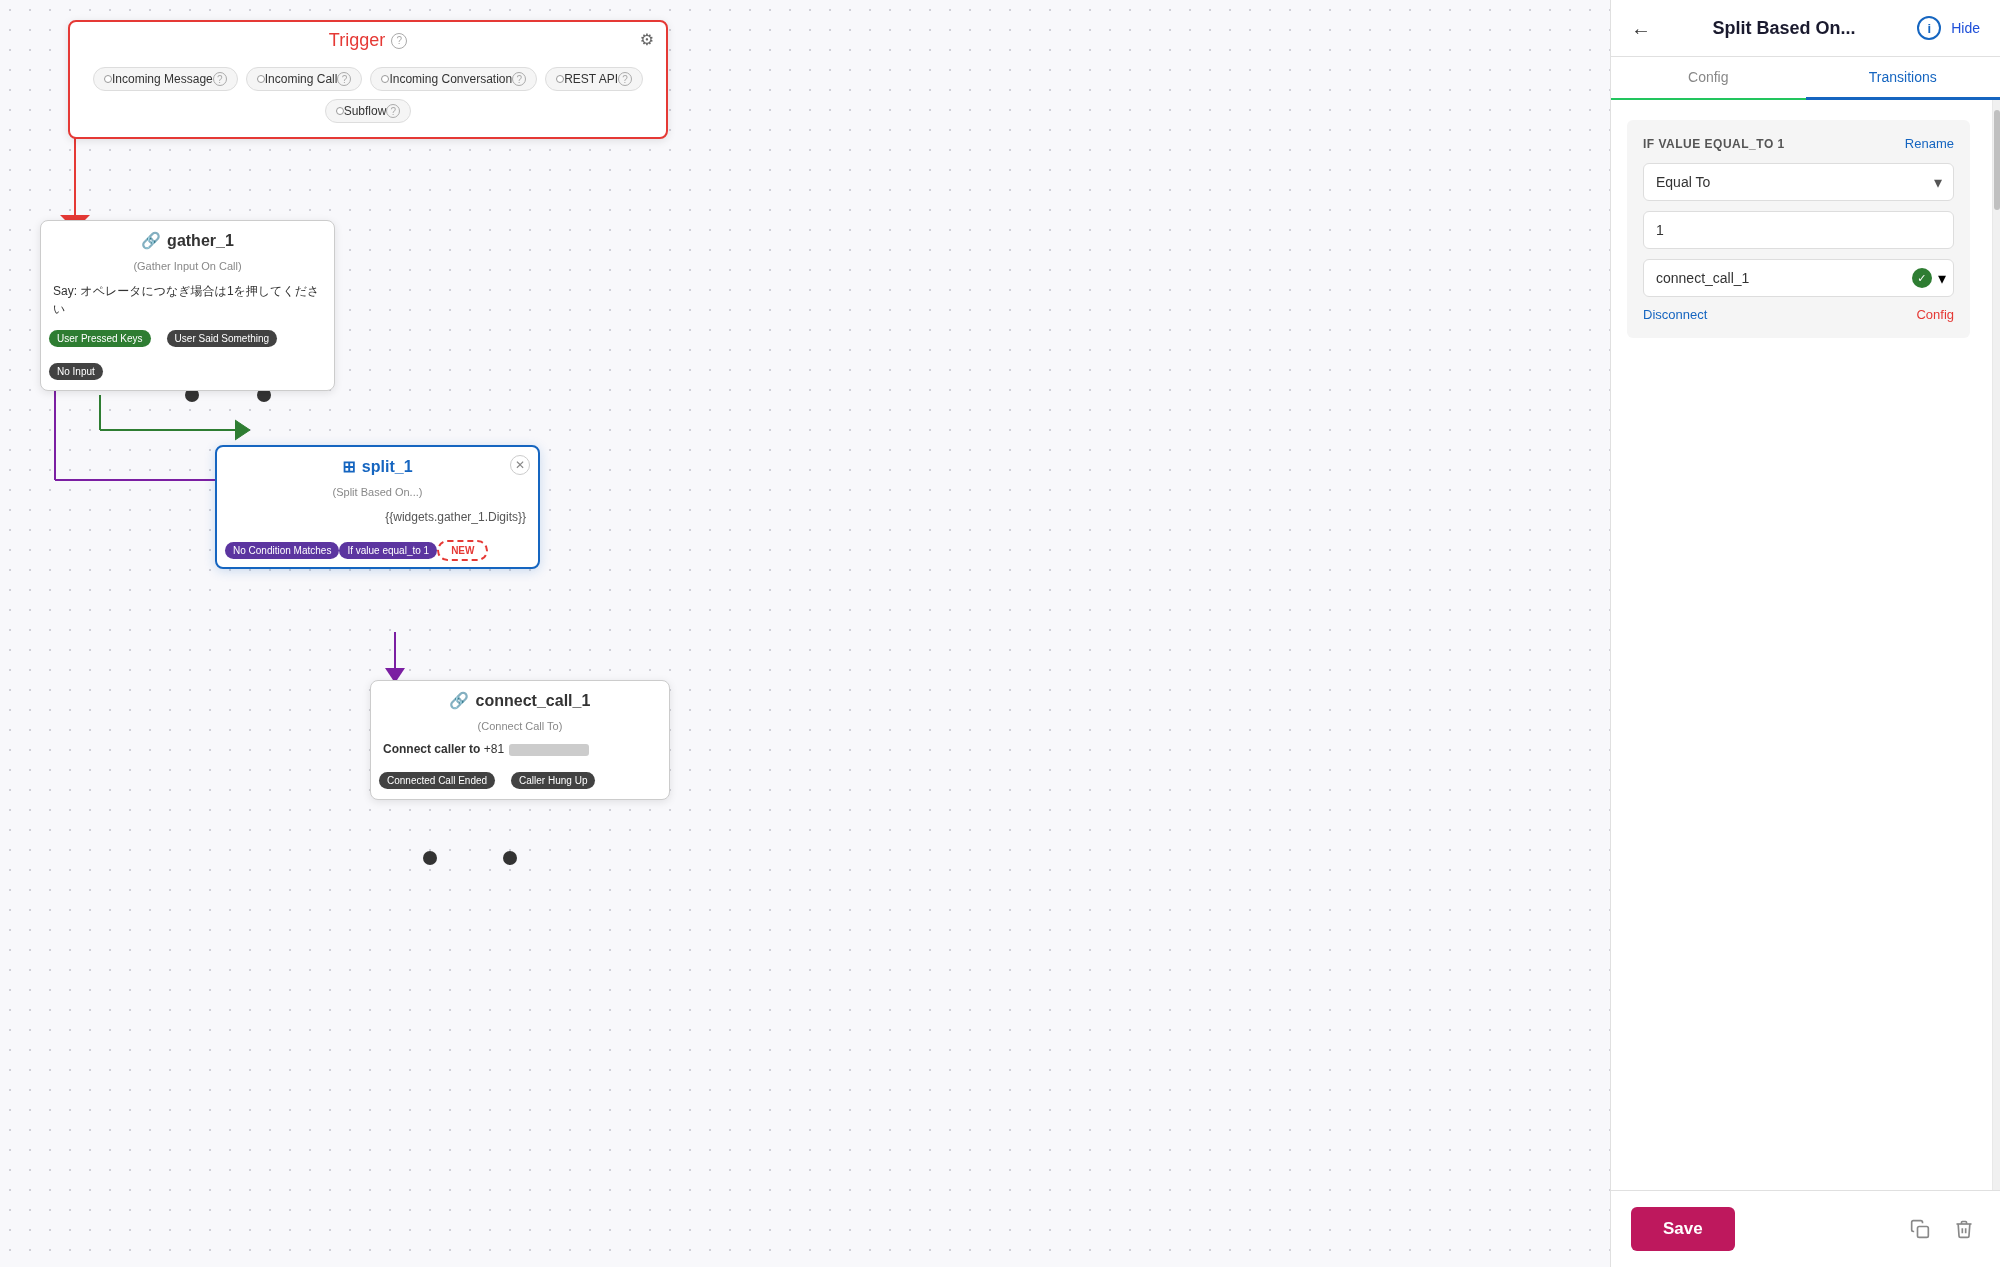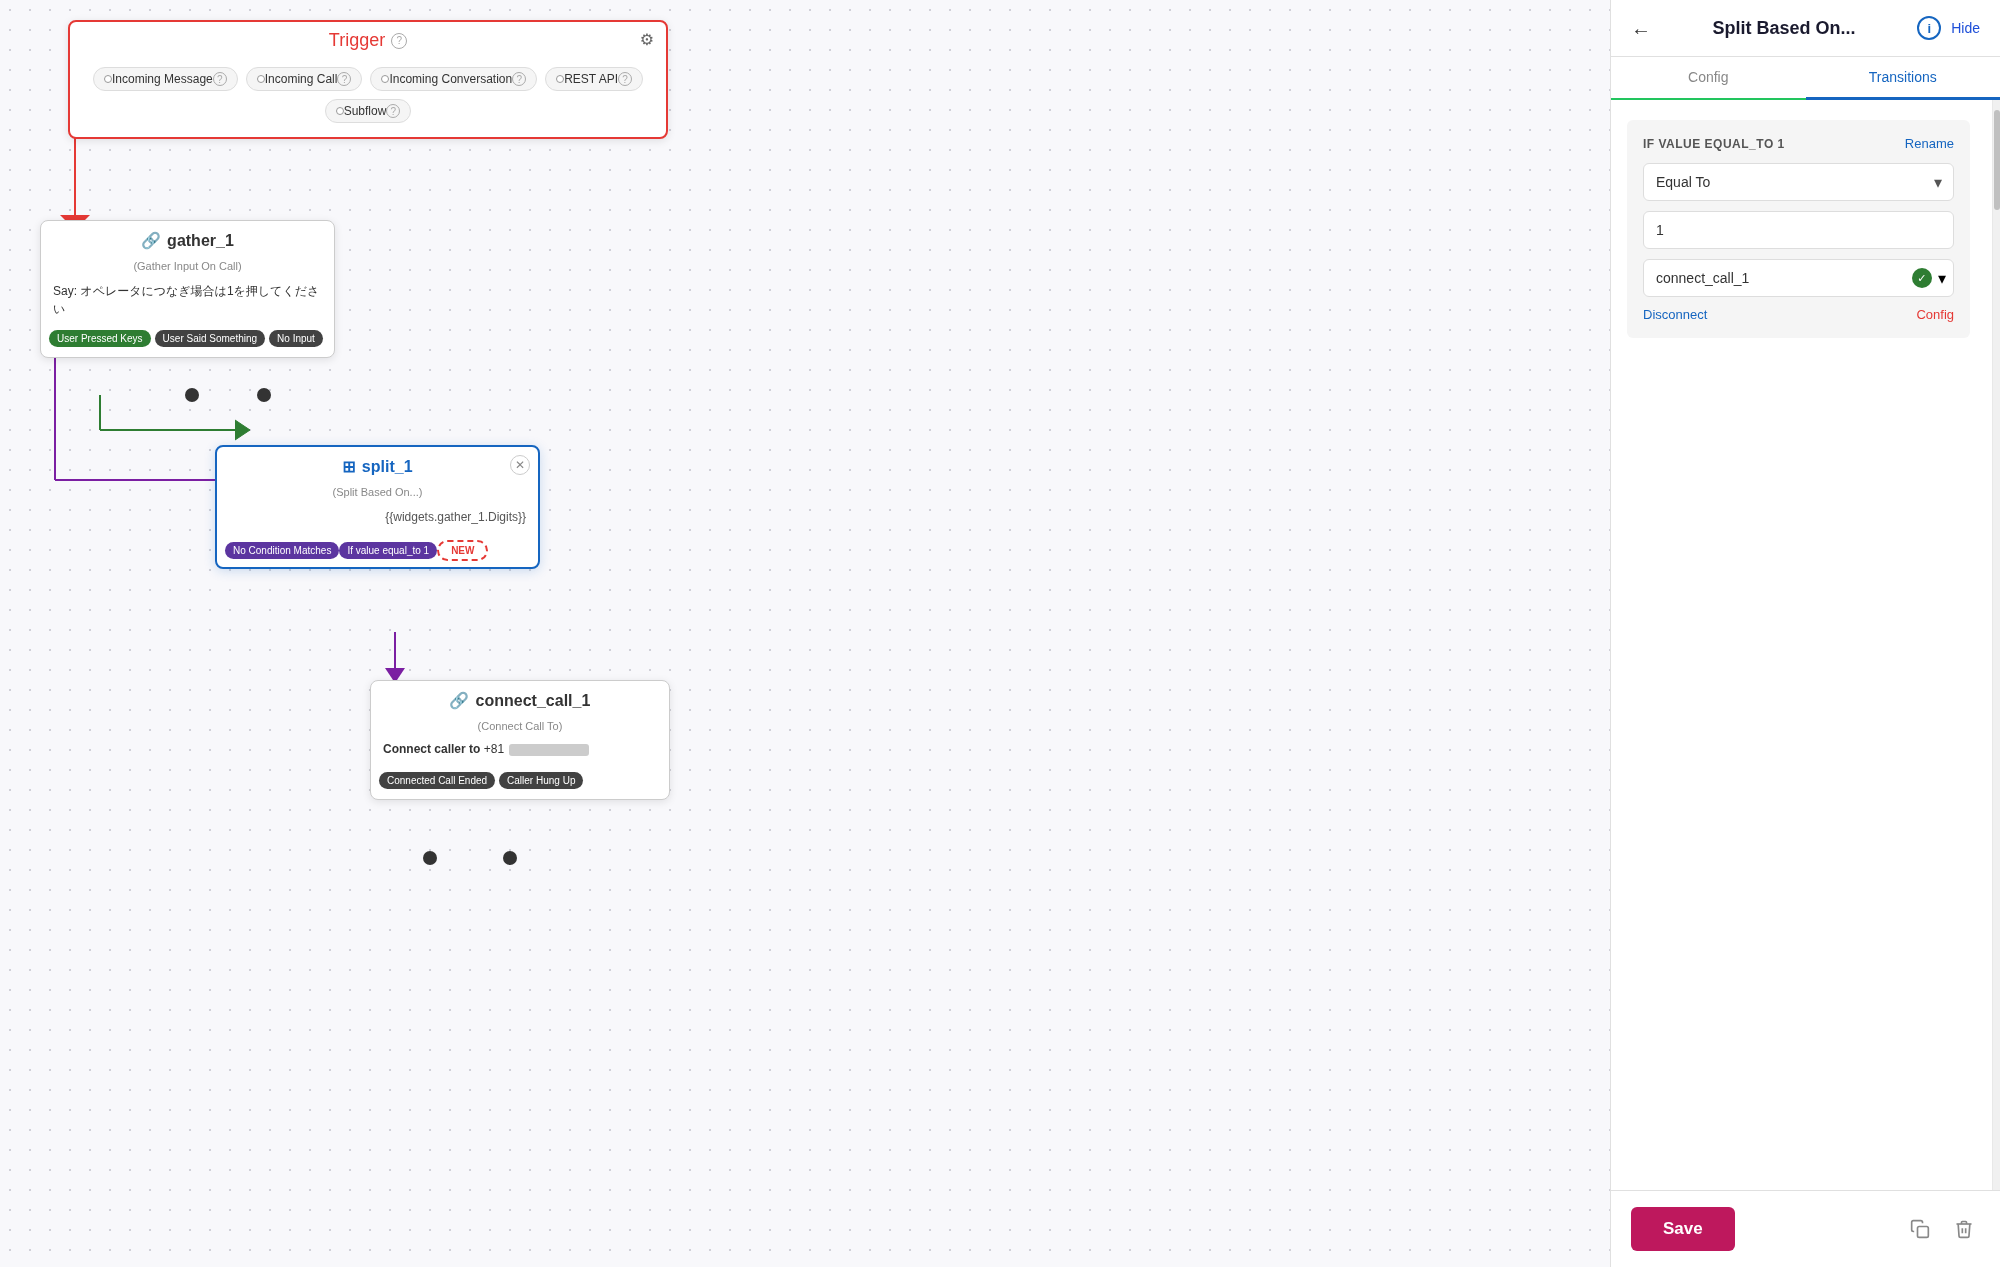--- a/index.html
+++ b/index.html
@@ -119,21 +119,21 @@
       margin-bottom: 6px;
     }
     .node-body {
       padding: 4px 12px;
       font-size: 12px;
       color: #333;
       line-height: 1.5;
     }
     .node-tags {
       display: flex;
-      gap: 4px;
+      gap: 16px;
       padding: 8px 8px 2px;
       flex-wrap: wrap;
     }
     .node-tag {
       background: #424242;
       color: white;
       font-size: 10px;
       padding: 3px 8px;
       border-radius: 12px;
       cursor: pointer;

